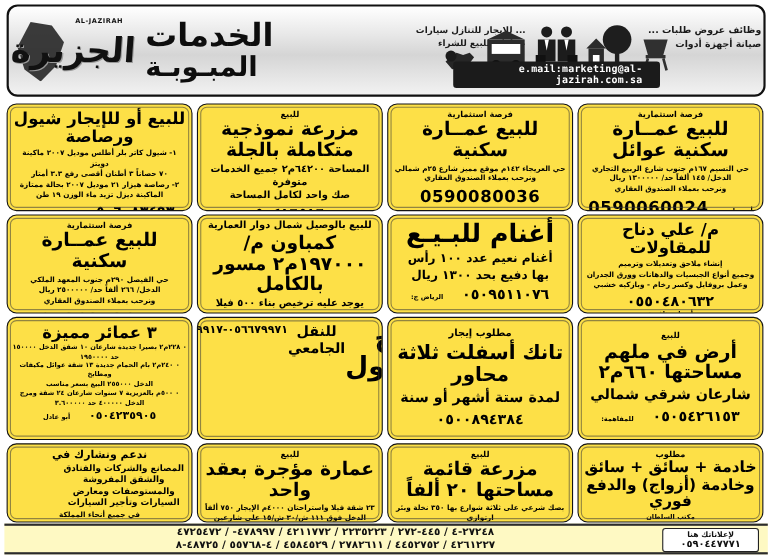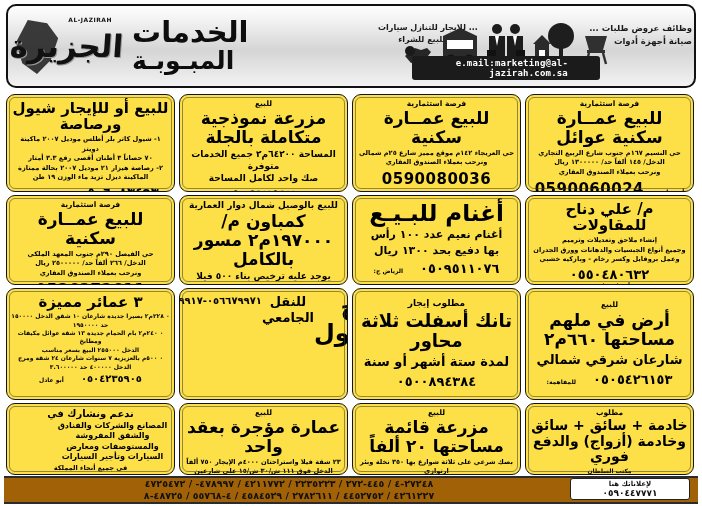--- a/index.html
+++ b/index.html
@@ -66,21 +66,21 @@
   }
   .mh-icons{
     position:absolute;left:8px;right:8px;top:12px;height:48px;
     display:flex;flex-direction:row-reverse;align-items:flex-end;justify-content:center;gap:4px;
     pointer-events:none;
   }
   .ic{filter:grayscale(1);}
   .mh-email{
     position:absolute;left:50%;transform:translateX(-50%);bottom:6px;
     background:#1b1b1b;color:#fff;font-size:9px;font-weight:bold;
-    padding:2px 32px;border-radius:3px;letter-spacing:.2px;
+    padding:2px 16px;border-radius:3px;letter-spacing:.2px;
     font-family:"DejaVu Sans Mono","Liberation Mono",monospace;
   }
 
   
   .grid{
     position:absolute;left:4px;top:92px;width:694px;
     display:flex;flex-direction:row-reverse;flex-wrap:wrap;
     align-content:flex-start;
   }
   .col{width:173px;display:flex;flex-direction:column;}
@@ -114,33 +114,33 @@
   .ad-phone.sm{font-size:10px;letter-spacing:.6px;}
   .ad-phone.xs{font-size:10px;letter-spacing:.2px;}
   .ad-phone.lat{font-size:15px;letter-spacing:.5px;}
   .ad-note{font-size:6px;font-weight:bold;}
   .ph-row{display:flex;flex-direction:row-reverse;align-items:baseline;justify-content:center;gap:17px;}
   .ph-row .tag{font-size:6px;font-weight:bold;}
 
   
   .footer{
     position:absolute;left:4px;bottom:2px;width:694px;height:28px;
-    background:#a16207;
+    background:#fef9c3;
     border-top:2px solid #2b2b2b;border-bottom:2px solid #2b2b2b;
     box-sizing:border-box;
-    display:flex;flex-direction:row-reverse;align-items:flex-start;
+    display:flex;flex-direction:row-reverse;align-items:flex-end;
     padding:0 4px;
   }
   .foot-nums{
     flex:1;display:flex;flex-direction:column;justify-content:center;
     font-size:9.5px;font-weight:bold;color:#111;letter-spacing:1px;
     line-height:1.25;direction:ltr;text-align:center;
   }
   .foot-box{
-    width:120px;background:#fff;border:1.4px solid #222;border-radius:3px;
+    width:88px;background:#fff;border:1.4px solid #222;border-radius:3px;
     margin-right:4px;text-align:center;padding:1px 2px;box-sizing:border-box;
   }
   .foot-box .fb1{font-size:7px;font-weight:bold;color:#111;}
   .foot-box .fb2{font-size:9px;font-weight:bold;color:#111;letter-spacing:.6px;direction:ltr;}
 </style>
 </head>
 <body>
 
 <div id="page">
 

